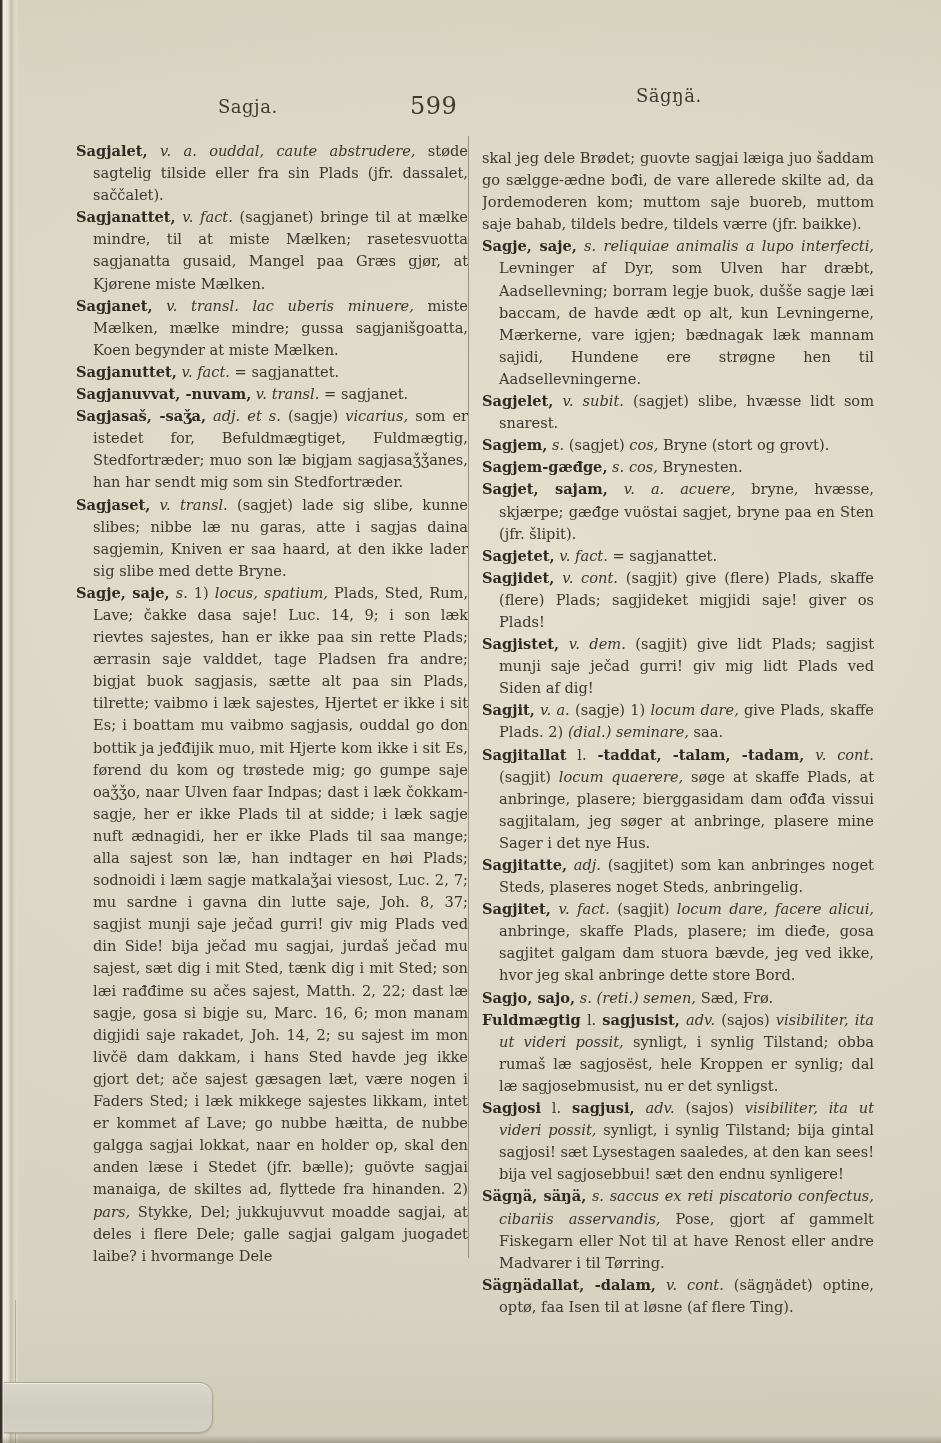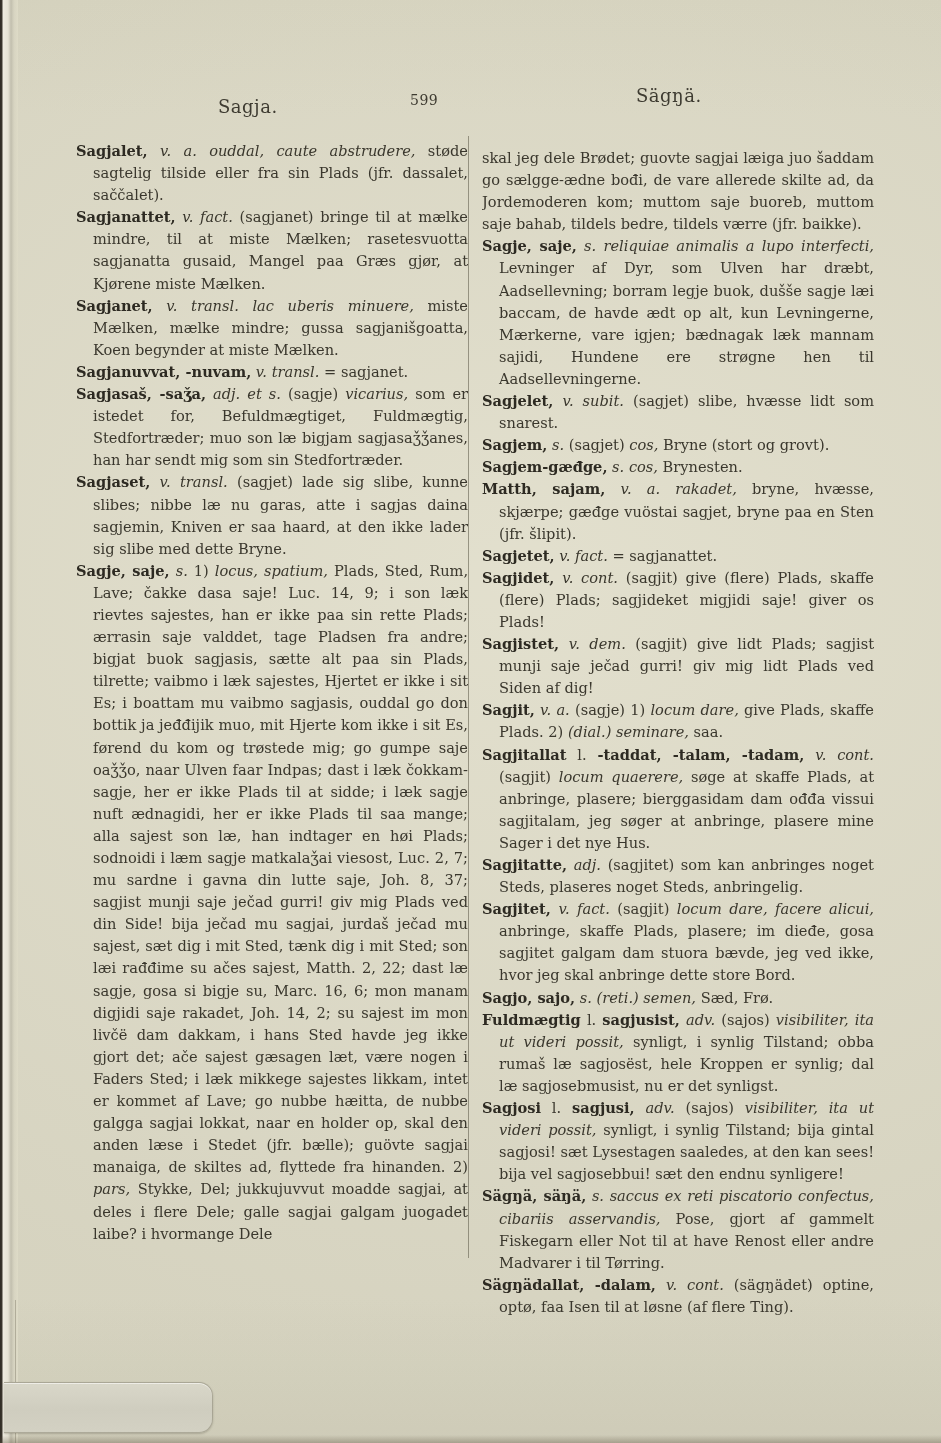--- a/index.html
+++ b/index.html
@@ -29,21 +29,21 @@
   }
 
   
   .running-head {
     position: absolute;
     font-size: 18px;
     letter-spacing: 0.5px;
     color: #3e3b31;
   }
   .head-left  { left: 218px; top: 96px; }
-  .head-num   { left: 410px; top: 92px; font-size: 14px; }
+  .head-num   { left: 410px; top: 92px; font-size: 24px; }
   .head-right { left: 636px; top: 85px; }
 
   
   .column {
     position: absolute;
     width: 392px;
     font-size: 14.6px;
     line-height: 22.1px;
     text-align: justify;
     color: #3a372d;
@@ -90,33 +90,34 @@
   <div class="running-head head-num">599</div>
 
   <div class="running-head head-right">Sägŋä.</div>
 
   <div class="divider-rule"></div>
 
   <div class="column col-left">
       <p class="entry"><span class="s-b">Sagjalet,</span><span class="s-i"> v. a. ouddal, caute abstrudere,</span><span class="s-n"> støde sagtelig tilside eller fra sin Plads (jfr. dassalet, saččalet).</span></p>
       <p class="entry"><span class="s-b">Sagjanattet,</span><span class="s-i"> v. fact.</span><span class="s-n"> (sagjanet) bringe til at mælke mindre, til at miste Mælken; rasetesvuotta sagjanatta gusaid, Mangel paa Græs gjør, at Kjørene miste Mælken.</span></p>
       <p class="entry"><span class="s-b">Sagjanet,</span><span class="s-i"> v. transl. lac uberis minuere,</span><span class="s-n"> miste Mælken, mælke mindre; gussa sagjanišgoatta, Koen begynder at miste Mælken.</span></p>
+      <p class="entry"><span class="s-b">Sagjanuttet,</span><span class="s-i"> v. fact.</span><span class="s-n"> = sagjanattet.</span></p>
       <p class="entry"><span class="s-b">Sagjanuvvat, -nuvam,</span><span class="s-i"> v. transl.</span><span class="s-n"> = sagjanet.</span></p>
       <p class="entry"><span class="s-b">Sagjasaš, -saǯa,</span><span class="s-i"> adj. et s.</span><span class="s-n"> (sagje) </span><span class="s-i">vicarius,</span><span class="s-n"> som er istedet for, Befuldmægtiget, Fuldmægtig, Stedfortræder; muo son læ bigjam sagjasaǯǯanes, han har sendt mig som sin Stedfortræder.</span></p>
       <p class="entry"><span class="s-b">Sagjaset,</span><span class="s-i"> v. transl.</span><span class="s-n"> (sagjet) lade sig slibe, kunne slibes; nibbe læ nu garas, atte i sagjas daina sagjemin, Kniven er saa haard, at den ikke lader sig slibe med dette Bryne.</span></p>
       <p class="entry"><span class="s-b">Sagje, saje,</span><span class="s-i"> s.</span><span class="s-n"> 1) </span><span class="s-i">locus, spatium,</span><span class="s-n"> Plads, Sted, Rum, Lave; čakke dasa saje! Luc. 14, 9; i son læk rievtes sajestes, han er ikke paa sin rette Plads; ærrasin saje valddet, tage Pladsen fra andre; bigjat buok sagjasis, sætte alt paa sin Plads, tilrette; vaibmo i læk sajestes, Hjertet er ikke i sit Es; i boattam mu vaibmo sagjasis, ouddal go don bottik ja jeđđijik muo, mit Hjerte kom ikke i sit Es, førend du kom og trøstede mig; go gumpe saje oaǯǯo, naar Ulven faar Indpas; dast i læk čokkam-sagje, her er ikke Plads til at sidde; i læk sagje nuft ædnagidi, her er ikke Plads til saa mange; alla sajest son læ, han indtager en høi Plads; sodnoidi i læm sagje matkalaǯai viesost, Luc. 2, 7; mu sardne i gavna din lutte saje, Joh. 8, 37; sagjist munji saje ječad gurri! giv mig Plads ved din Side! bija ječad mu sagjai, jurdaš ječad mu sajest, sæt dig i mit Sted, tænk dig i mit Sted; son læi rađđime su ačes sajest, Matth. 2, 22; dast læ sagje, gosa si bigje su, Marc. 16, 6; mon manam digjidi saje rakadet, Joh. 14, 2; su sajest im mon livčë dam dakkam, i hans Sted havde jeg ikke gjort det; ače sajest gæsagen læt, være nogen i Faders Sted; i læk mikkege sajestes likkam, intet er kommet af Lave; go nubbe hæitta, de nubbe galgga sagjai lokkat, naar en holder op, skal den anden læse i Stedet (jfr. bælle); guövte sagjai manaiga, de skiltes ad, flyttede fra hinanden. 2) </span><span class="s-i">pars,</span><span class="s-n"> Stykke, Del; jukkujuvvut moadde sagjai, at deles i flere Dele; galle sagjai galgam juogadet laibe? i hvormange Dele</span></p>
     </div>
 
   <div class="column col-right">
       <p class="entry cont"><span class="s-n">skal jeg dele Brødet; guovte sagjai læiga juo šaddam go sælgge-ædne bođi, de vare allerede skilte ad, da Jordemoderen kom; muttom saje buoreb, muttom saje bahab, tildels bedre, tildels værre (jfr. baikke).</span></p>
       <p class="entry"><span class="s-b">Sagje, saje,</span><span class="s-i"> s. reliquiae animalis a lupo interfecti,</span><span class="s-n"> Levninger af Dyr, som Ulven har dræbt, Aadsellevning; borram legje buok, dušše sagje læi baccam, de havde ædt op alt, kun Levningerne, Mærkerne, vare igjen; bædnagak læk mannam sajidi, Hundene ere strøgne hen til Aadsellevningerne.</span></p>
       <p class="entry"><span class="s-b">Sagjelet,</span><span class="s-i"> v. subit.</span><span class="s-n"> (sagjet) slibe, hvæsse lidt som snarest.</span></p>
       <p class="entry"><span class="s-b">Sagjem,</span><span class="s-i"> s.</span><span class="s-n"> (sagjet) </span><span class="s-i">cos,</span><span class="s-n"> Bryne (stort og grovt).</span></p>
       <p class="entry"><span class="s-b">Sagjem-gæđge,</span><span class="s-i"> s. cos,</span><span class="s-n"> Brynesten.</span></p>
-      <p class="entry"><span class="s-b">Matth, sajam,</span><span class="s-i"> v. a. rakadet,</span><span class="s-n"> bryne, hvæsse, skjærpe; gæđge vuöstai sagjet, bryne paa en Sten (jfr. šlipit).</span></p>
+      <p class="entry"><span class="s-b">Sagjet, sajam,</span><span class="s-i"> v. a. acuere,</span><span class="s-n"> bryne, hvæsse, skjærpe; gæđge vuöstai sagjet, bryne paa en Sten (jfr. šlipit).</span></p>
       <p class="entry"><span class="s-b">Sagjetet,</span><span class="s-i"> v. fact.</span><span class="s-n"> = sagjanattet.</span></p>
       <p class="entry"><span class="s-b">Sagjidet,</span><span class="s-i"> v. cont.</span><span class="s-n"> (sagjit) give (flere) Plads, skaffe (flere) Plads; sagjideket migjidi saje! giver os Plads!</span></p>
       <p class="entry"><span class="s-b">Sagjistet,</span><span class="s-i"> v. dem.</span><span class="s-n"> (sagjit) give lidt Plads; sagjist munji saje ječad gurri! giv mig lidt Plads ved Siden af dig!</span></p>
       <p class="entry"><span class="s-b">Sagjit,</span><span class="s-i"> v. a.</span><span class="s-n"> (sagje) 1) </span><span class="s-i">locum dare,</span><span class="s-n"> give Plads, skaffe Plads. 2) </span><span class="s-i">(dial.) seminare,</span><span class="s-n"> saa.</span></p>
       <p class="entry"><span class="s-b">Sagjitallat</span><span class="s-n"> l. </span><span class="s-b">-taddat, -talam, -tadam,</span><span class="s-i"> v. cont.</span><span class="s-n"> (sagjit) </span><span class="s-i">locum quaerere,</span><span class="s-n"> søge at skaffe Plads, at anbringe, plasere; bierggasidam dam ođđa vissui sagjitalam, jeg søger at anbringe, plasere mine Sager i det nye Hus.</span></p>
       <p class="entry"><span class="s-b">Sagjitatte,</span><span class="s-i"> adj.</span><span class="s-n"> (sagjitet) som kan anbringes noget Steds, plaseres noget Steds, anbringelig.</span></p>
       <p class="entry"><span class="s-b">Sagjitet,</span><span class="s-i"> v. fact.</span><span class="s-n"> (sagjit) </span><span class="s-i">locum dare, facere alicui,</span><span class="s-n"> anbringe, skaffe Plads, plasere; im dieđe, gosa sagjitet galgam dam stuora bævde, jeg ved ikke, hvor jeg skal anbringe dette store Bord.</span></p>
       <p class="entry"><span class="s-b">Sagjo, sajo,</span><span class="s-i"> s. (reti.) semen,</span><span class="s-n"> Sæd, Frø.</span></p>
       <p class="entry"><span class="s-b">Fuldmægtig</span><span class="s-n"> l. </span><span class="s-b">sagjusist,</span><span class="s-i"> adv.</span><span class="s-n"> (sajos) </span><span class="s-i">visibiliter, ita ut videri possit,</span><span class="s-n"> synligt, i synlig Tilstand; obba rumaš læ sagjosëst, hele Kroppen er synlig; dal læ sagjosebmusist, nu er det synligst.</span></p>
       <p class="entry"><span class="s-b">Sagjosi</span><span class="s-n"> l. </span><span class="s-b">sagjusi,</span><span class="s-i"> adv.</span><span class="s-n"> (sajos) </span><span class="s-i">visibiliter, ita ut videri possit,</span><span class="s-n"> synligt, i synlig Tilstand; bija gintal sagjosi! sæt Lysestagen saaledes, at den kan sees! bija vel sagjosebbui! sæt den endnu synligere!</span></p>

